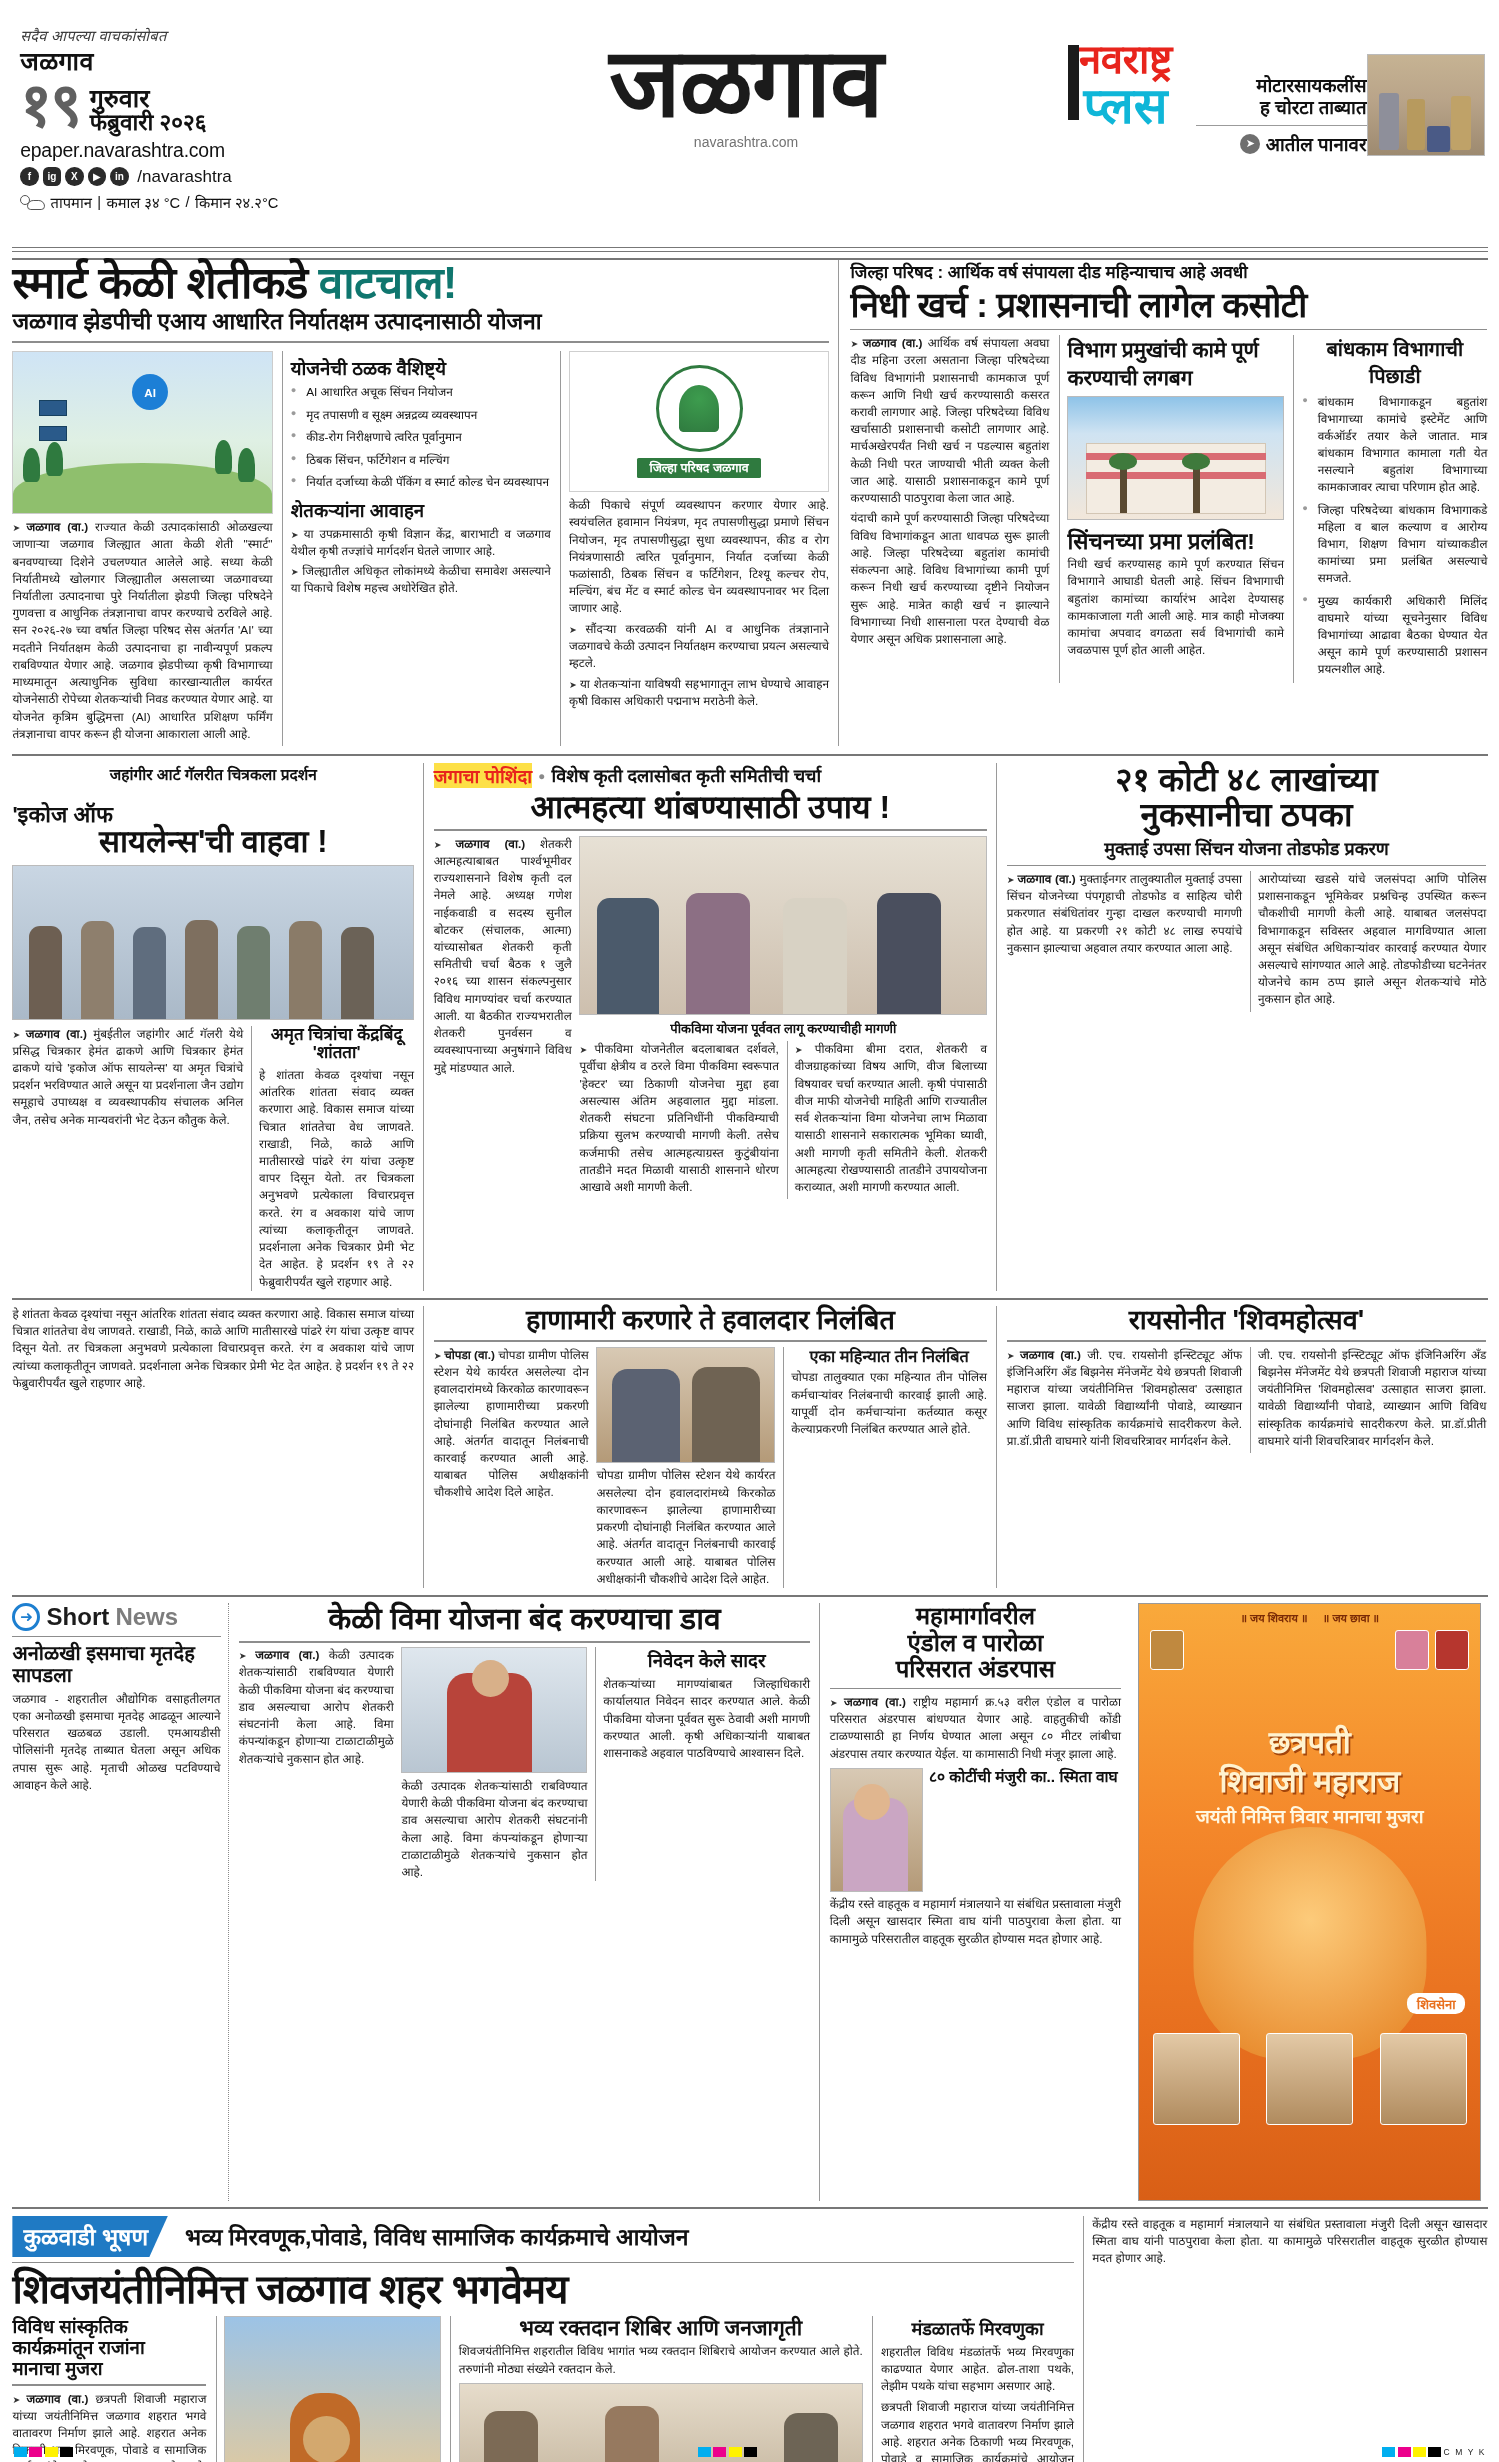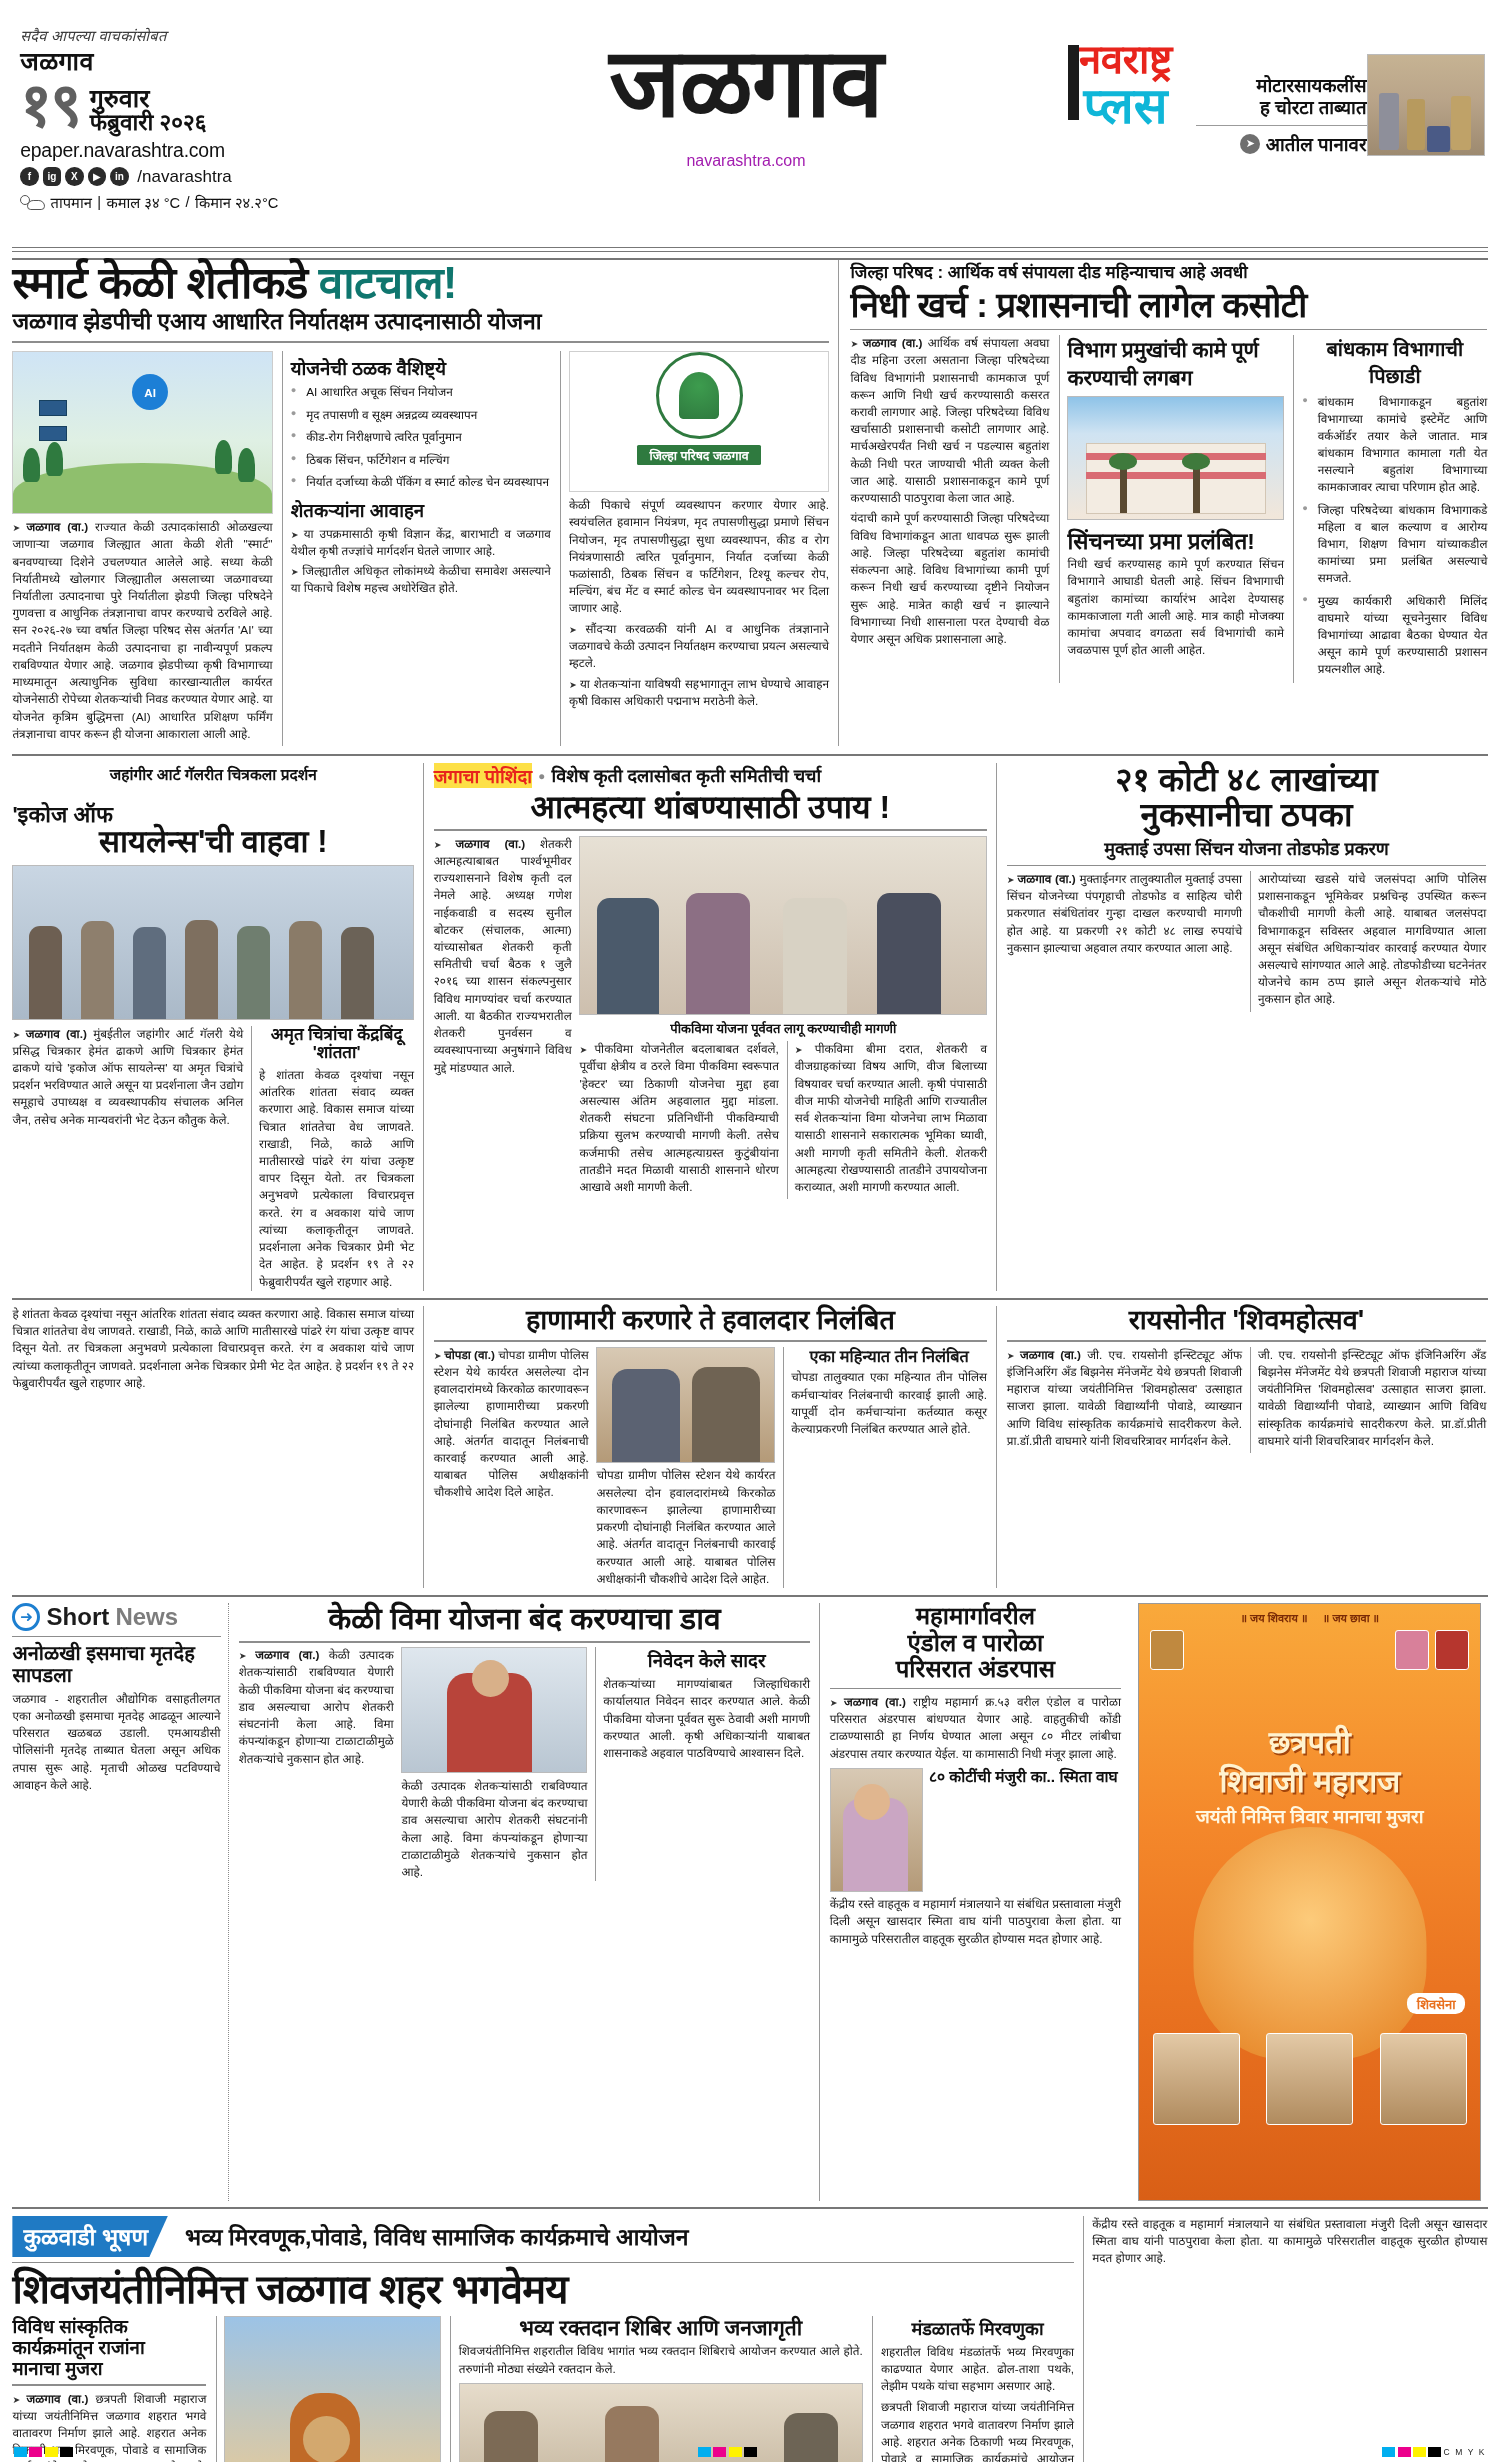--- a/index.html
+++ b/index.html
@@ -31,21 +31,21 @@
   .mh-handle { font-size: 17px; margin-left: 4.7px; }
   .mh-temp { display: flex; align-items: center; gap: 5.4px; margin-top: 5.4px; font-size: 14.7px; }
   .wicon { width: 25px; height: 17px; position: relative; }
   .wicon .sun { position:absolute; left:0; top:1.6px; width:10px; height:10px; border-radius:50%;
                 border: 1.6px solid #555; }
   .wicon .cld { position:absolute; right:0; bottom:0.8px; width:18.6px; height:10px; background:#fff;
                 border:1.6px solid #555; border-radius: 7.8px 7.8px 4.7px 4.7px; }
 
   .mh-center { flex: 1; text-align: center; position: relative; padding-top: 26px;}
   .mh-logo { font-size: 96px; font-weight: 800; letter-spacing: -0.8px; line-height: .95; color:#1b1b1b;}
-  .mh-site { font-size: 16px; margin-top: 24px; color:#a21caf;}
+  .mh-site { font-size: 14px; margin-top: 6px; color:#737373;}
   .mh-plus { position: absolute; right: 4.7px; top: 28px; }
   .mh-plus .nv { font-size: 40px; font-weight: 800; color: #e8241c; line-height: 1; letter-spacing: -0.4px;}
   .mh-plus .pl { font-size: 50px; font-weight: 800; color: #0fb6d8; line-height: 1; margin-top: 1.6px;}
   .mh-bar { position: absolute; left: -11px; top: 6.2px; width: 11px; height: 75px; background: #1b1b1b; }
 
   .mh-right { width: 311px; display:flex; align-items:flex-end; gap: 0; padding-top: 43px; padding-right: 3.1px;}
   .mhr-txt { flex:1; text-align: right; }
   .mhr-h { font-size: 18.6px; font-weight: 700; line-height: 1.2; }
   .mhr-rule { height: 1.6px; background: #9b9b9b; margin: 5.4px 0 4.7px auto; width: 90%; }
   .mhr-ref { display:flex; align-items:center; justify-content:flex-end; gap:5.4px; font-size: 18.6px; font-weight:700;}
@@ -83,21 +83,21 @@
   .cols3 { display: flex; gap: 9.3px; margin-top: 7.8px; }
   .col { flex: 1; }
   .illus { width: 100%; height: 163px; border:0.8px solid #ccc; position: relative; overflow:hidden;
            background: linear-gradient(180deg,#cfe4f5 0%, #dff0e4 55%, #cfe3c5 100%); }
   .illus .hill { position:absolute;bottom:0;left:0;right:0;height:50px;background:#8fbf6d;border-radius:50% 50% 0 0/31px 31px 0 0;}
   .illus .tree { position:absolute;bottom:31px;width:17px;height:34px;background:#2f7a3f;border-radius:50% 50% 20% 20%;}
   .illus .robot { position:absolute;left:46%;top:14%;width:36px;height:36px;border-radius:50%;background:#1c7fd6;
                   color:#fff;font-size:11.6px;font-weight:700;display:flex;align-items:center;justify-content:center;}
   .illus .panel{position:absolute;width:28px;height:15.5px;background:#2a5a8a;border:0.8px solid #17405f;}
   .logo-badge { width: 100%; height: 141px; border:0.8px solid #cfcfcf; background:#fff;
-                display:flex;flex-direction:column;align-items:center;}
+                display:flex;flex-direction:column;align-items:center;justify-content:center; }
   .lb-ring { width:87px;height:87px;border-radius:50%;border:3.1px solid #2f7a3f; display:flex;
              align-items:center;justify-content:center;}
   .lb-tree { width:40px;height:47px;background:radial-gradient(circle at 50% 30%, #3d9c4e, #2f7a3f);border-radius:50% 50% 10% 10%;}
   .lb-cap { margin-top:6.2px; font-size: 12.4px; font-weight:700; background:#2f7a3f;color:#fff;padding:1.6px 12.4px;border-radius:1.6px;}
   .subhead { font-size: 18.6px; font-weight: 700; margin: 4.7px 0 3.9px 0; }
   .photo { border:0.8px solid #bbb; position:relative; overflow:hidden; }
   .ph-build { background: linear-gradient(180deg,#8ec3e8 0%, #cfe3f2 30%, #f2e7da 100%); }
   .ph-build .b1{position:absolute;left:8%;right:8%;bottom:4.7px;height:58%;background:#f3ece2;border:0.8px solid #d3c6b4;}
   .ph-build .st{position:absolute;left:8%;right:8%;height:7px;background:#d96b73;}
   .ph-build .pal{position:absolute;bottom:6.2px;width:7px;height:47px;background:#5a4a32;}

